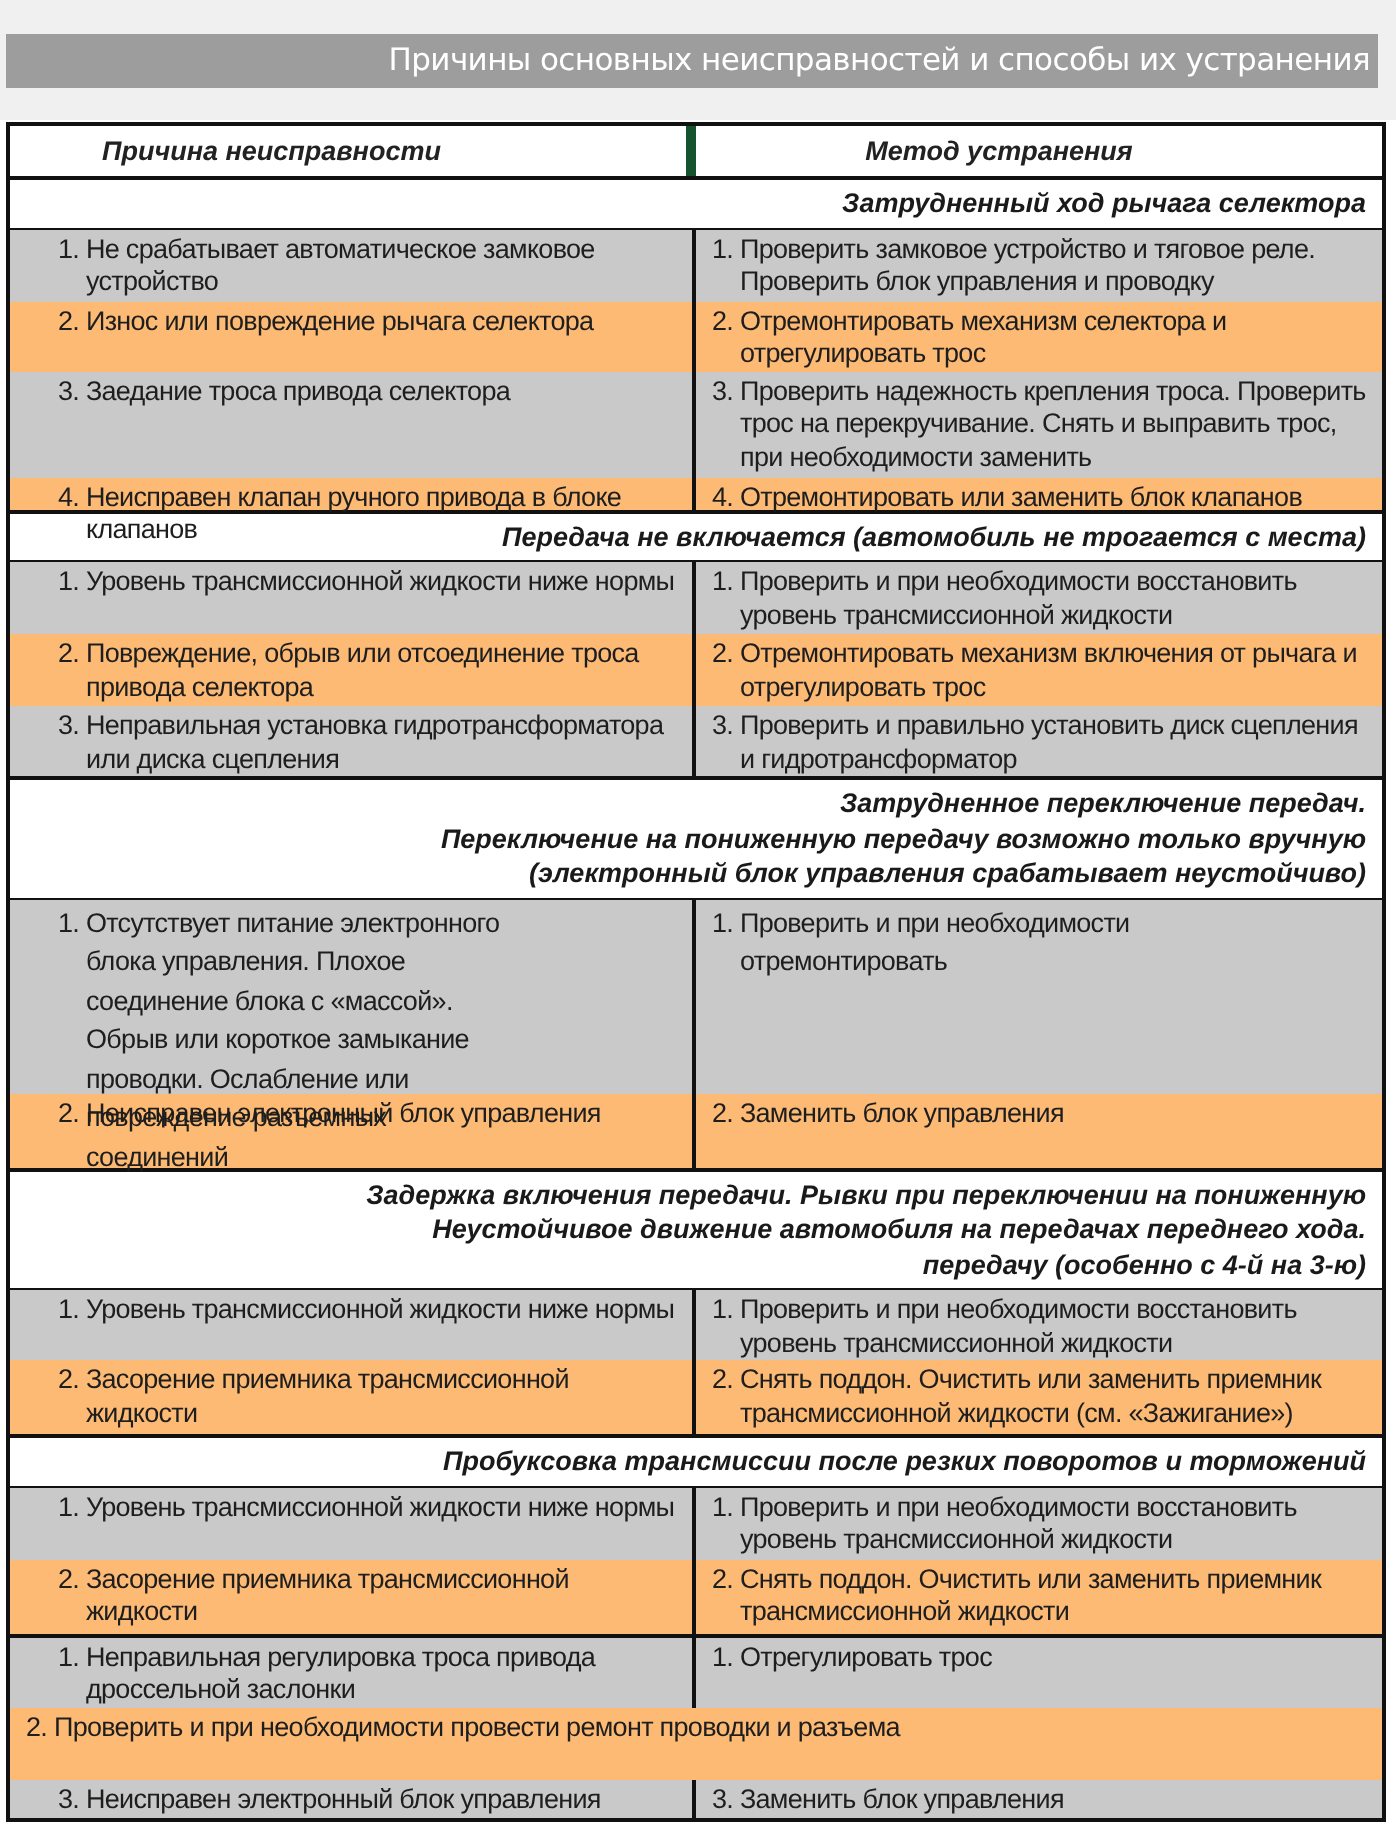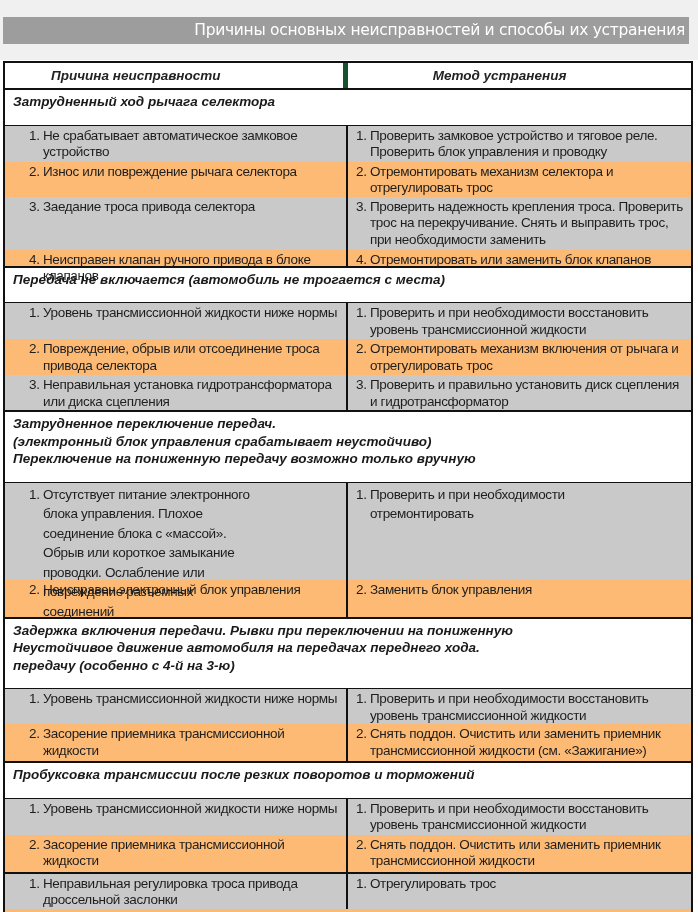--- a/index.html
+++ b/index.html
@@ -22,22 +22,22 @@
       border: 2px solid #111; box-sizing: border-box; background: #fff;
     }
     .hdr {
       display: flex; height: 25px; border-bottom: 2px solid #111;
       font-style: italic; font-weight: bold; font-size: 13.5px; color: #222;
       transform-origin: left;
     }
     .hdr .c1 { width: 343px; border-right: 5px solid #14532d; line-height: 25px; padding-left: 46px; box-sizing: border-box; }
     .hdr .c2 { flex: 1; line-height: 25px; text-align: center; padding-right: 40px; }
     .sec-title {
-      background: #ffffff; text-align: left; font-style: italic; font-weight: bold;
-      font-size: 13.5px; color: #1a1a1a; line-height: 17.5px; padding: 3px 8px 14px;
+      background: #ffffff; text-align: right; font-style: italic; font-weight: bold;
+      font-size: 13.5px; color: #1a1a1a; line-height: 17.5px; padding: 3px 8px 3px;
       border-bottom: 1px solid #111;
     }
     .sec { border-bottom: 2px solid #111; }
     .sec:last-child { border-bottom: none; }
     .row { display: flex; font-size: 13.5px; color: #1e1e1e; line-height: 16.5px; letter-spacing: -0.35px; }
     .row.dark { background: #c9c9c9; }
     .row.light { background: #fdba74; }
     .row .cause { width: 343px; box-sizing: border-box; border-right: 2px solid #111; padding: 2px 4px 1px 24px; }
     .row .fix { flex: 1; box-sizing: border-box; padding: 2px 4px 1px 8px; }
     .ind { display: block; padding-left: 14px; text-indent: -14px; }
@@ -115,22 +115,22 @@
         </div>
       <div class="fix">
           <span class="ind">3. Проверить и правильно установить диск сцепления и гидротрансформатор</span>
         </div>
     </div>
   </div>
 
   <div class="sec">
     <div class="sec-title">
       <div>Затрудненное переключение передач.</div>
+      <div>Переключение на пониженную передачу возможно только вручную</div>
       <div>(электронный блок управления срабатывает неустойчиво)</div>
-      <div>Переключение на пониженную передачу возможно только вручную</div>
     </div>
     <div class="row dark" style="height:97px">
       <div class="cause" style="padding-right:90px">
           <span class="ind loose">1. Отсутствует питание электронного блока управления. Плохое соединение блока с «массой». Обрыв или короткое замыкание проводки. Ослабление или повреждение разъемных соединений</span>
         </div>
       <div class="fix" style="padding-right:120px">
           <span class="ind loose">1. Проверить и при необходимости отремонтировать</span>
         </div>
     </div>
     <div class="row light" style="height:37px">

